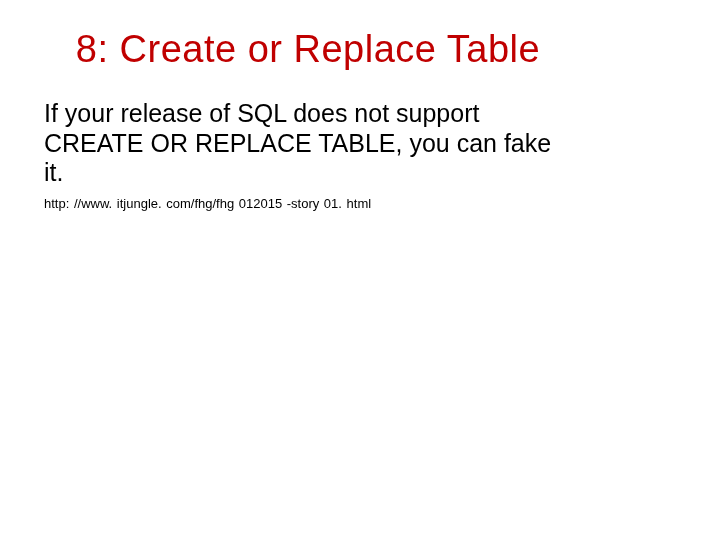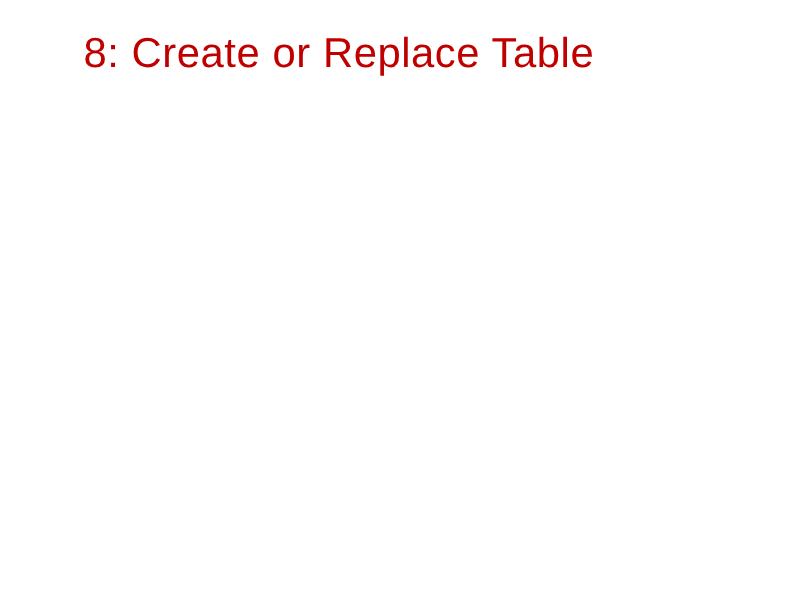--- a/index.html
+++ b/index.html
@@ -44,16 +44,18 @@
     margin: 0 0 10px 0;
     word-spacing: 1px;
   }
 </style>
 </head>
 <body>
 
 <div class="slide">
   <h1 class="title">8: Create or Replace Table</h1>
 
+  <p class="body-text">If your release of SQL does not support CREATE OR REPLACE TABLE, you can fake it.</p>
 
 
+  <p class="link">http: //www. itjungle. com/fhg/fhg 012015 -story 01. html</p>
 
 </div>
 
 </body></html>

